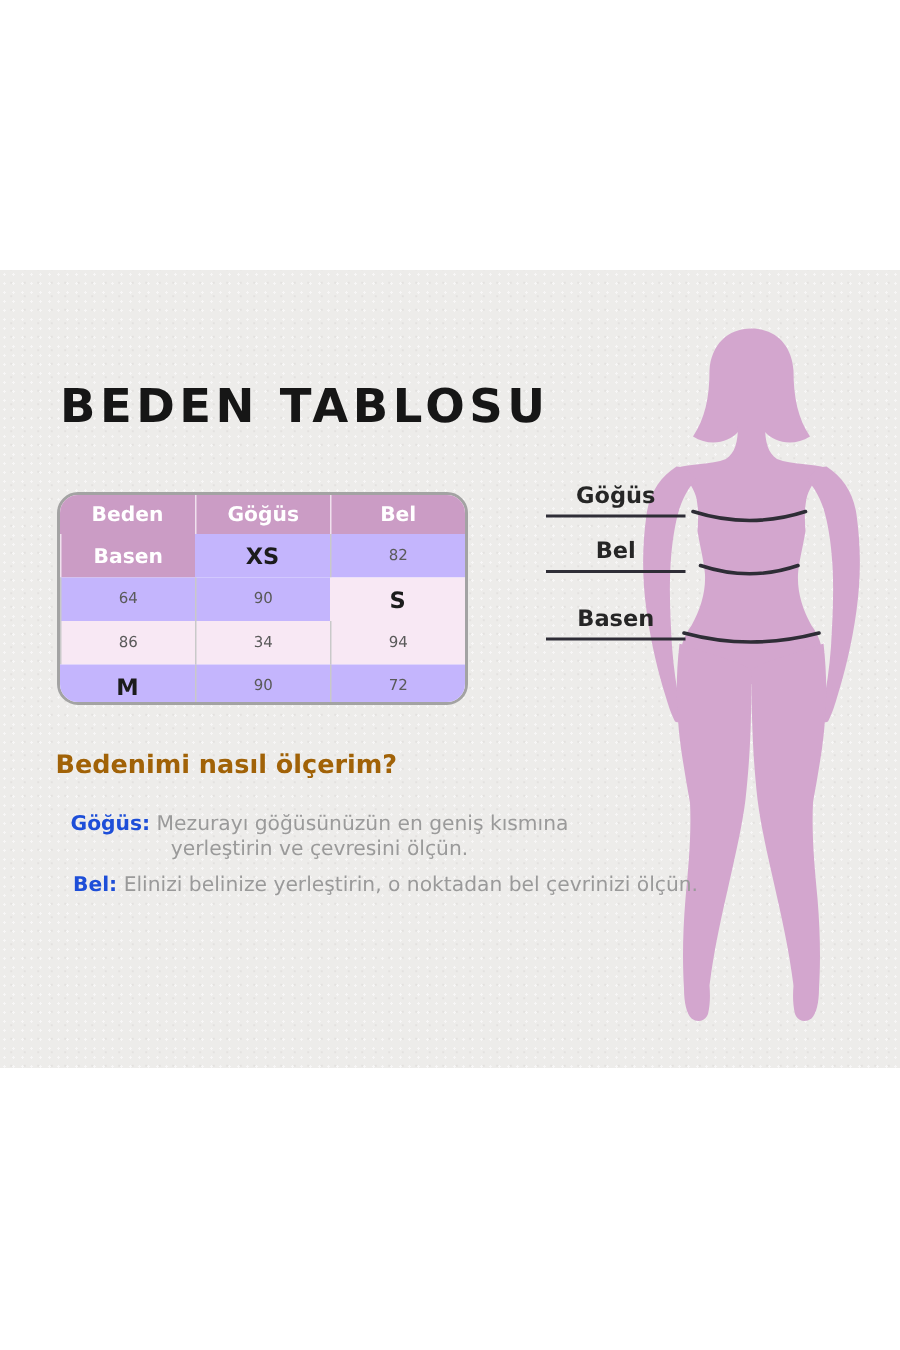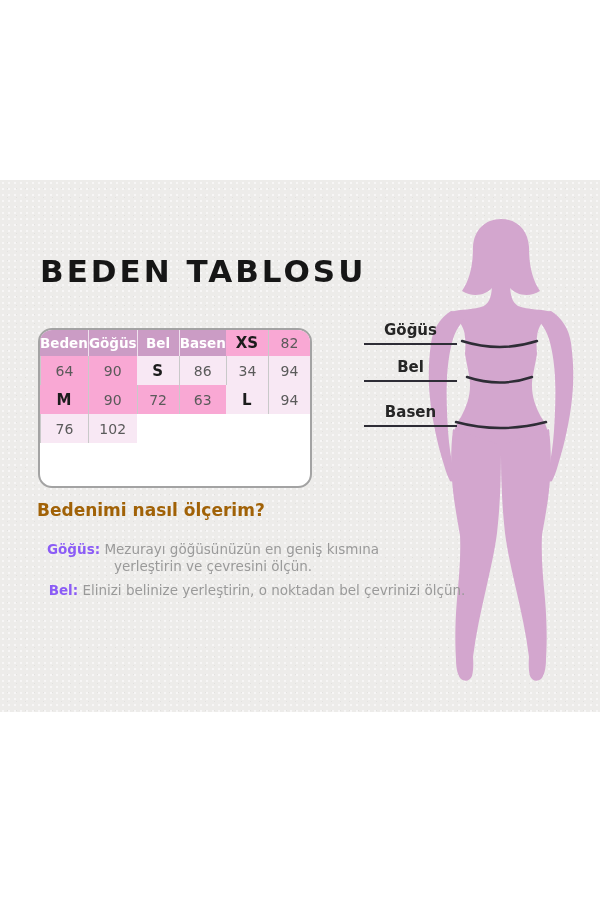--- a/index.html
+++ b/index.html
@@ -19,59 +19,59 @@
     background-size:6px 6px, 9px 9px;
     background-position:0 0, 3px 4px;
   }
   .title {
     position:absolute; left:40px; top:253px;
     font-size:31px; font-weight:800; letter-spacing:3px;
     color:#161616;
   }
   
   .size-table {
-    position:absolute; left:38px; top:328px; width:274px; height:160px;
+    position:absolute; left:38px; top:328px; width:274px; height:142px;
     border:2px solid #a3a3a3; border-radius:14px; overflow:hidden;
-    display:grid; grid-template-columns:repeat(6,1fr);
+    display:grid; grid-template-columns:repeat(3,1fr);
     grid-template-rows:26px 29px 29px 29px 29px;
     background:#fff;
   }
   .size-table .cell {
     display:flex; align-items:center; justify-content:center;
-    font-size:14px; color:#5a5a5a;
+    font-size:10px; color:#5a5a5a;
   }
   .size-table .hcell {
     background:#cb9cc5; color:#ffffff; font-weight:bold; font-size:13.5px;
   }
   .size-table .hcell + .hcell { border-left:1.5px solid rgba(255,255,255,.7); }
   .size-table .bcell.sep { border-left:1.5px solid #c9c9c9; }
   .size-table .size-col { font-weight:bold; color:#1c1c1c; font-size:15px; }
   .row-pink { background:#f8e8f4; }
-  .row-white { background:#f9a8d4; }
+  .row-white { background:#c4b5fd; }
   
   .measure-label {
     position:absolute; left:364px; width:93px;
     font-size:15px; font-weight:bold; color:#262626;
     padding-bottom:4px; border-bottom:2.5px solid #2e2d36;
   }
   .lbl-gogus { top:321px; }
   .lbl-bel   { top:358px; }
   .lbl-basen { top:403px; }
   
   .figure-svg { position:absolute; left:415px; top:215px; width:170px; height:470px; }
   
   .howto-heading {
     position:absolute; left:37px; top:500px;
     font-size:17px; font-weight:bold; color:#a16207;
   }
   .how-item {
     position:absolute; left:37px;
     font-size:13.5px; line-height:17px; color:#9a9a9a;
   }
-  .how-item b { color:#8b5cf6; font-weight:bold; }
+  .how-item b { color:#1d4ed8; font-weight:bold; }
   .item-0 { top:541px; width:352px; }
   .item-1 { top:582px; width:440px; }
   .item-2 { top:609px; width:420px; }
 </style>
 </head>
 <body>
 
 <div class="stage">
 
   <div class="panel"></div>

